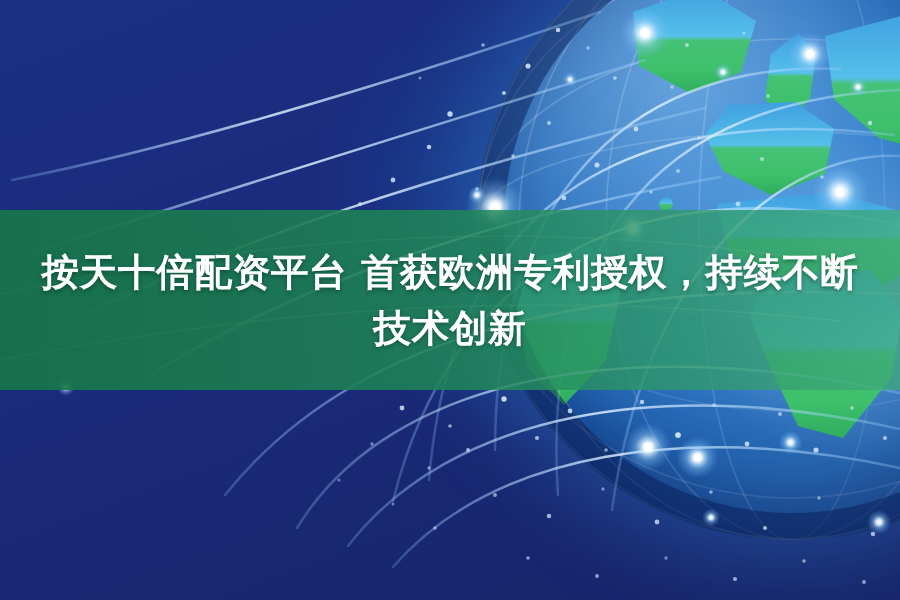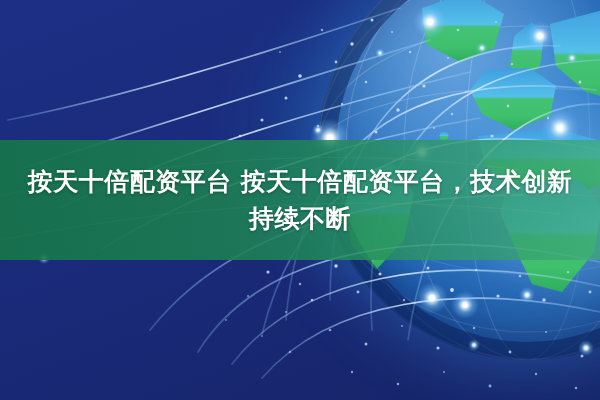--- a/index.html
+++ b/index.html
@@ -262,17 +262,17 @@
         <circle cx="576" cy="388" r="1.3" opacity=".6"></circle>
       <circle cx="248" cy="296" r="1.1" opacity=".5"></circle>
         <circle cx="226" cy="320" r="1.0" opacity=".45"></circle>
       <circle cx="290" cy="352" r="1.2" opacity=".55"></circle>
         <circle cx="262" cy="336" r="1.0" opacity=".45"></circle>
     </g>
   </svg>
 
   <div class="band"></div>
   <div class="band-inner">
-    <div class="headline">按天十倍配资平台 按天十倍配资平台，技术创新</div>
-    <div class="headline l2">持续不断</div>
+    <div class="headline">按天十倍配资平台 首获欧洲专利授权，持续不断</div>
+    <div class="headline l2">技术创新</div>
   </div>
 
 </div>
 
 </body></html>

